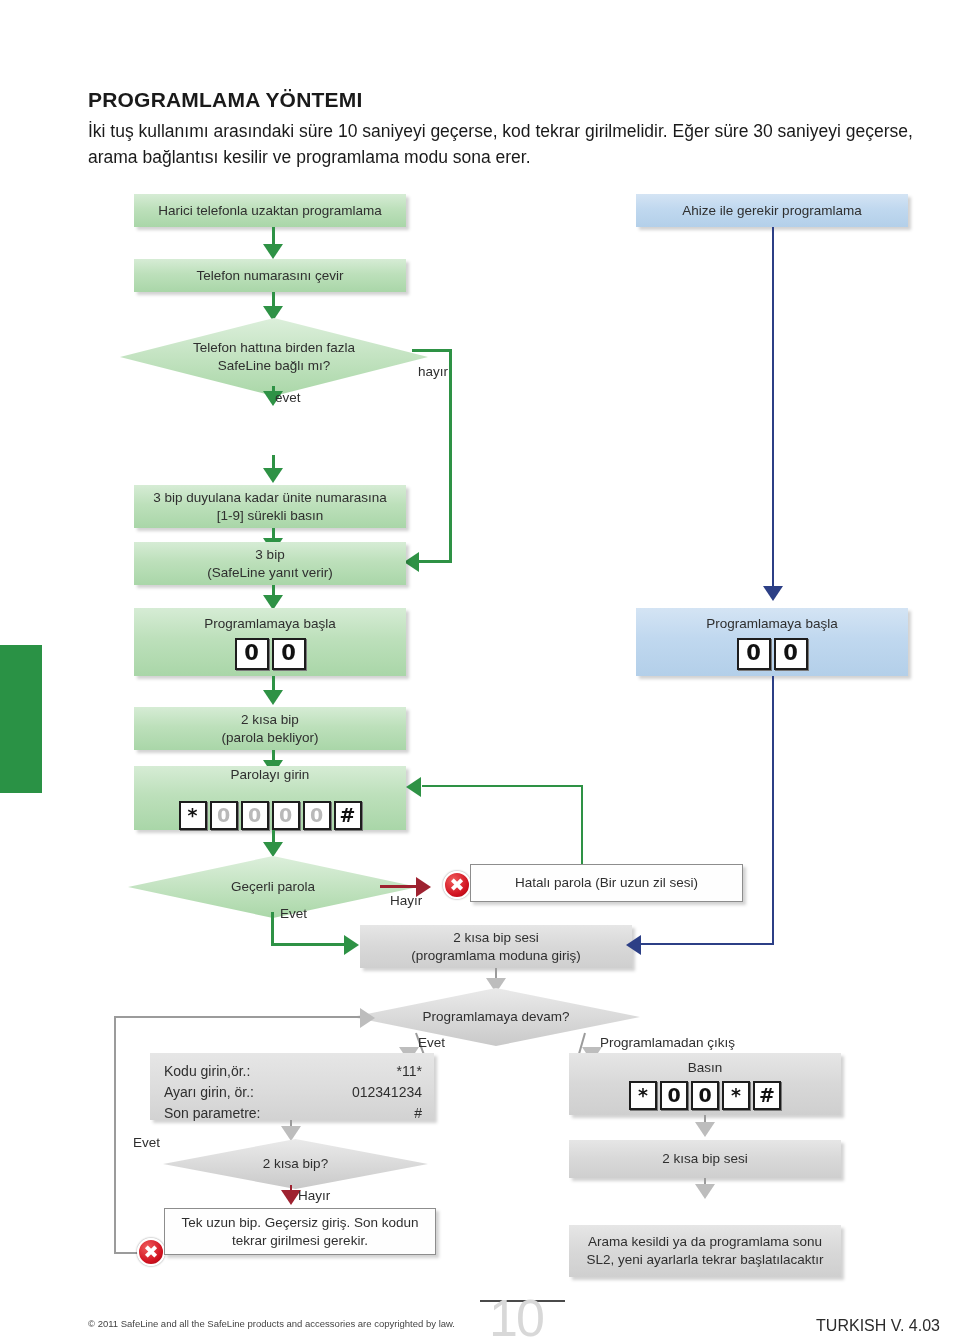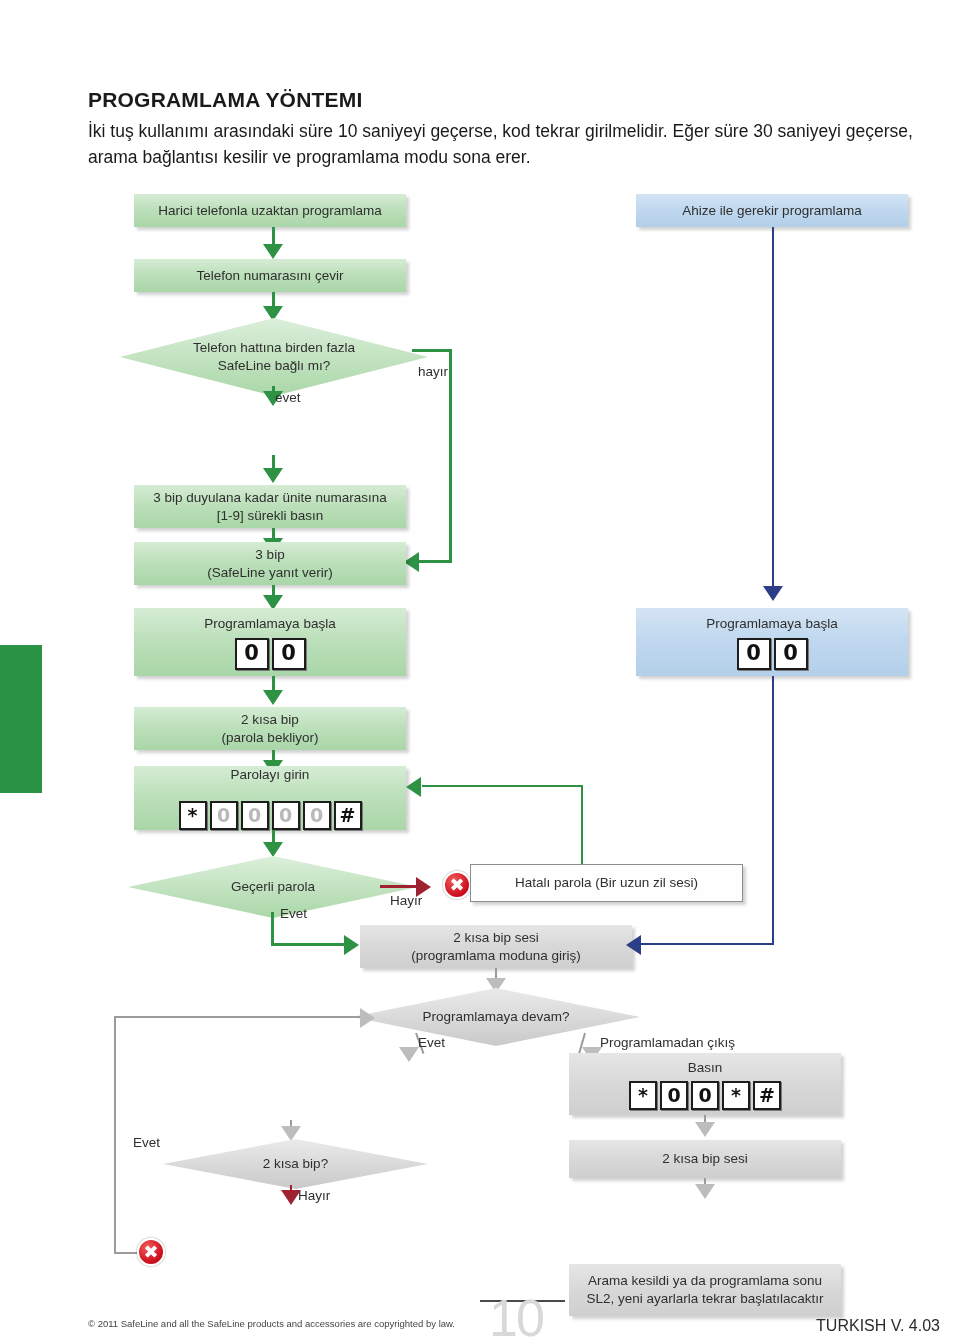--- a/index.html
+++ b/index.html
@@ -288,34 +288,56 @@
 
   <div class="ln h gy thin" style="left:114px; top:1016px; width:252px;"></div>
   <div class="ar right gy" style="left:360px; top:1008px;"></div>
   <div class="ln v gy thin" style="left:114px; top:1016px; height:238px;"></div>
   <div class="ln h gy thin" style="left:114px; top:1252px; width:38px;"></div>
 
   <div class="ln v gy thin" style="left:415px; top:1033px; height:22px; transform:rotate(-20deg); transform-origin: top;"></div>
   <div class="ar down gy" style="left:399px; top:1047px;"></div>
   <div class="elabel" style="left:418px; top:1035px;">Evet</div>
 
+  <div class="param" style="left:150px; top:1053px; width:284px; height:67px;">
+    <table>
+      <tbody>
+          <tr>
+        <td>Kodu girin,ör.:</td>
+        <td class="v">*11*</td>
+      </tr>
+      <tr>
+        <td>Ayarı girin, ör.:</td>
+        <td class="v">012341234</td>
+      </tr>
+      <tr>
+        <td>Son parametre:</td>
+        <td class="v">#</td>
+      </tr>
+    </tbody>
+      </table>
+  </div>
   <div class="ln v gy thin" style="left:290px; top:1120px; height:12px;"></div>
   <div class="ar down gy" style="left:281px; top:1126px;"></div>
 
   <div class="diamond gray" style="left:163px; top:1139px; width:265px; height:50px;">
     <span class="dshape"></span>
     <span class="dlabel">2 kısa bip?</span>
   </div>
   <div class="elabel" style="left:133px; top:1135px;">Evet</div>
 
   <div class="ln v r thin" style="left:290px; top:1185px; height:12px;"></div>
   <div class="ar down r" style="left:281px; top:1190px;"></div>
   <div class="elabel" style="left:298px; top:1188px;">Hayır</div>
 
   <div class="err" style="left:137px; top:1238px;">✖</div>
+  <div class="box white" style="left:164px; top:1208px; width:272px; height:47px;">
+    <span>Tek uzun bip. Geçersiz giriş. Son kodun</span>
+    <span>tekrar girilmesi gerekir.</span>
+  </div>
 
   <div class="ln v gy thin" style="left:584px; top:1033px; height:22px; transform:rotate(16deg); transform-origin: top;"></div>
   <div class="ar down gy" style="left:582px; top:1047px;"></div>
   <div class="elabel" style="left:600px; top:1035px;">Programlamadan çıkış</div>
 
   <div class="box gray" style="left:569px; top:1053px; width:272px; height:62px; gap:1px;">
     <span>Basın</span>
     <span class="keys">
       <span class="key">*</span>
       <span class="key">0</span>
@@ -326,21 +348,21 @@
   </div>
   <div class="ln v gy thin" style="left:704px; top:1115px; height:14px;"></div>
   <div class="ar down gy" style="left:695px; top:1122px;"></div>
 
   <div class="box gray" style="left:569px; top:1140px; width:272px; height:38px;">
     <span>2 kısa bip sesi</span>
   </div>
   <div class="ln v gy thin" style="left:704px; top:1178px; height:12px;"></div>
   <div class="ar down gy" style="left:695px; top:1184px;"></div>
 
-  <div class="box gray" style="left:569px; top:1264px; width:272px; height:52px;">
+  <div class="box gray" style="left:569px; top:1225px; width:272px; height:52px;">
     <span>Arama kesildi ya da programlama sonu</span>
     <span>SL2, yeni ayarlarla tekrar başlatılacaktır</span>
   </div>
 
   <div class="foot-rule"></div>
   <div class="copy">© 2011 SafeLine and all the SafeLine products and accessories are copyrighted by law.</div>
   <div class="pageno">10</div>
   <div class="edition">TURKISH V. 4.03</div>
 
 </div>

